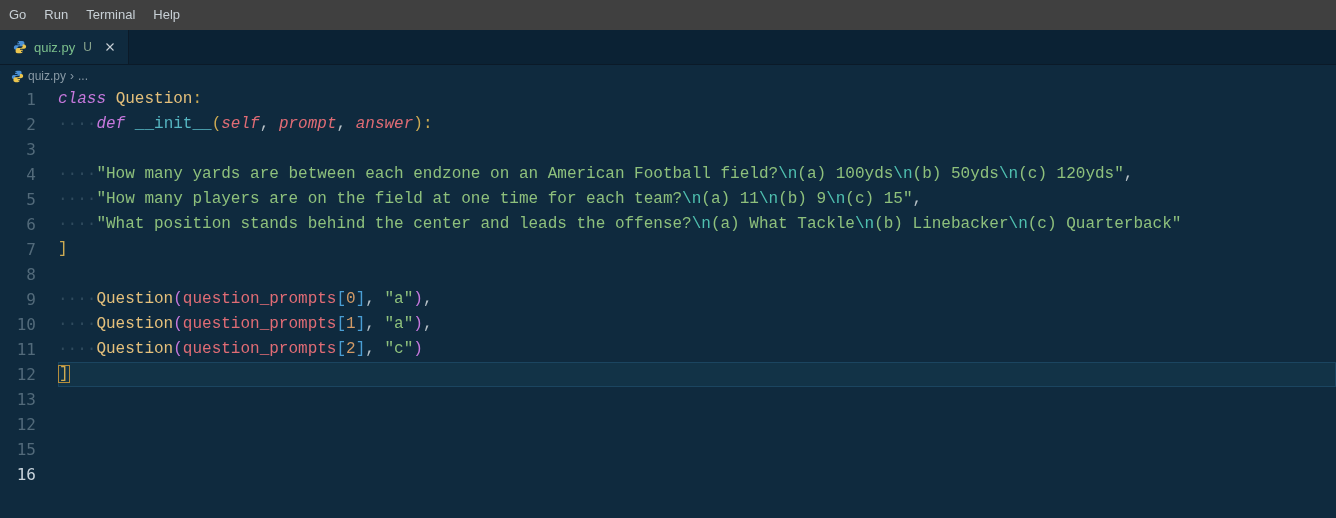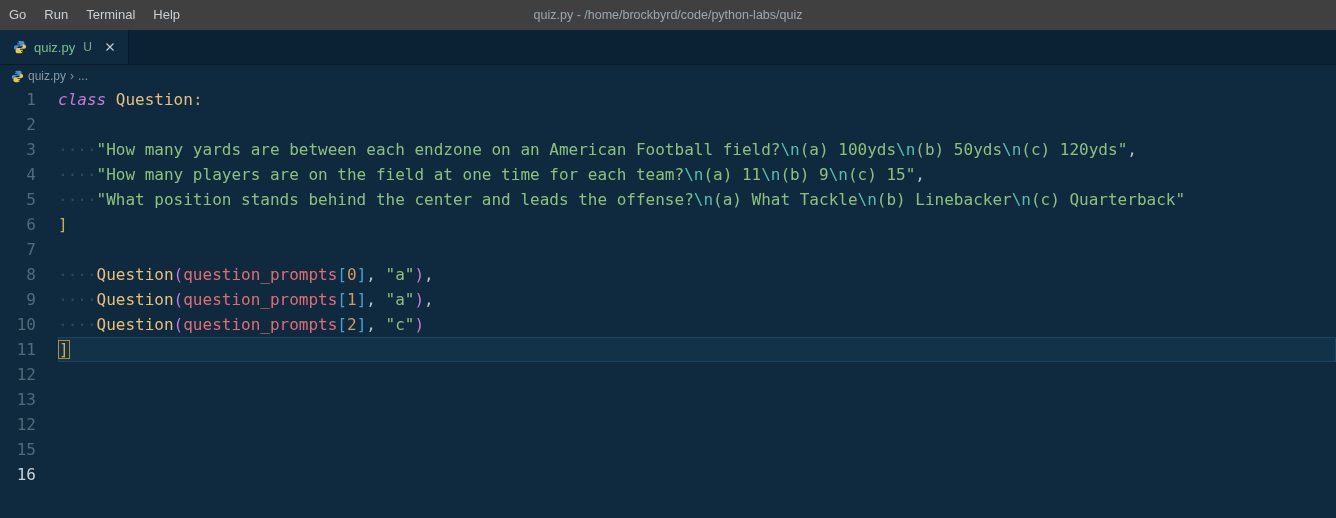--- a/index.html
+++ b/index.html
@@ -77,21 +77,21 @@
   }
   .gutter {
     width: 58px;
     text-align: right;
     color:#526a7a;
     padding-right: 22px;
     user-select:none;
   }
   .gutter div { height:25px; }
   .gutter .cur { color:#c9d4dc;padding-left:12px; }
-  .code { flex:1; position:relative; }
+  .code { flex:1; position:relative;font-family:Liberation Mono, monospace; }
   .line { height:25px; white-space:pre; color:#c8d7df; }
   .line.cur { background:#123347; box-shadow: inset 0 0 0 1px #1b4560; }
   .line .ws { color:#2f4a5d; }
   .tk-kw { color:#c678dd; font-style:italic; }
   .tk-cls { color:#e5c07b; }
   .tk-fn { color:#56b6c2; }
   .tk-self { color:#e06c75; font-style:italic; }
   .tk-attr { color:#e06c75; }
   .tk-param { color:#e06c75; font-style:italic; }
   .tk-op { color:#5fb0c4; }
@@ -111,21 +111,20 @@
   }
 </style>
 </head>
 <body>
 
 <div class="menubar">
   <div class="menu-item">Go</div>
   <div class="menu-item">Run</div>
   <div class="menu-item">Terminal</div>
   <div class="menu-item">Help</div>
-  <div class="title">quiz.py - /home/brockbyrd/code/python-labs/quiz</div>
 </div>
 
 <div class="tabbar">
   <div class="tab">
     <span class="tab-icon">
       <svg viewBox="0 0 16 16" width="14" height="14">
           <path fill="#4a8fd4" d="M7.5 1C5 1 5 3 5 3v2h3v1H3.5S1 6 1 8.5 3.5 11 3.5 11H5V9s0-2 2.5-2h3S13 7 13 4.5V3s0-2-2.5-2H7.5zM6 2.2a.8.8 0 110 1.6.8.8 0 010-1.6z"></path>
           <path fill="#ebc54e" d="M8.5 15C11 15 11 13 11 13v-2H8v-1h4.5S15 10 15 7.5 12.5 5 12.5 5H11v2s0 2-2.5 2h-3S3 9 3 11.5V13s0 2 2.5 2H8.5zM10 13.8a.8.8 0 110-1.6.8.8 0 010 1.6z"></path>
         </svg>
     </span>
@@ -165,20 +164,21 @@
     <div>10</div>
     <div>11</div>
     <div>12</div>
     <div>13</div>
     <div>12</div>
     <div>15</div>
     <div class="cur">16</div>
   </div>
   <div class="code">
     <div class="line"><span class="tk-kw">class</span> <span class="tk-cls">Question</span><span class="tk-punc">:</span></div>
+    <div class="line"><span class="ws">····</span><span class="tk-kw">def</span> <span class="tk-fn">__init__</span><span class="tk-punc">(</span><span class="tk-self">self</span><span class="tk-comma">,</span> <span class="tk-param">prompt</span><span class="tk-comma">,</span> <span class="tk-param">answer</span><span class="tk-punc">)</span><span class="tk-punc">:</span></div>
     <div class="line"></div>
     <div class="line"><span class="ws">····</span><span class="tk-str">"How many yards are between each endzone on an American Football field?</span><span class="tk-esc">\n</span><span class="tk-str">(a) 100yds</span><span class="tk-esc">\n</span><span class="tk-str">(b) 50yds</span><span class="tk-esc">\n</span><span class="tk-str">(c) 120yds"</span><span class="tk-comma">,</span></div>
     <div class="line"><span class="ws">····</span><span class="tk-str">"How many players are on the field at one time for each team?</span><span class="tk-esc">\n</span><span class="tk-str">(a) 11</span><span class="tk-esc">\n</span><span class="tk-str">(b) 9</span><span class="tk-esc">\n</span><span class="tk-str">(c) 15"</span><span class="tk-comma">,</span></div>
     <div class="line"><span class="ws">····</span><span class="tk-str">"What position stands behind the center and leads the offense?</span><span class="tk-esc">\n</span><span class="tk-str">(a) What Tackle</span><span class="tk-esc">\n</span><span class="tk-str">(b) Linebacker</span><span class="tk-esc">\n</span><span class="tk-str">(c) Quarterback"</span></div>
     <div class="line"><span class="tk-punc">]</span></div>
     <div class="line"></div>
     <div class="line"><span class="ws">····</span><span class="tk-call">Question</span><span class="tk-punc2">(</span><span class="tk-var">question_prompts</span><span class="tk-punc3">[</span><span class="tk-num">0</span><span class="tk-punc3">]</span><span class="tk-comma">,</span> <span class="tk-str">"a"</span><span class="tk-punc2">)</span><span class="tk-comma">,</span></div>
     <div class="line"><span class="ws">····</span><span class="tk-call">Question</span><span class="tk-punc2">(</span><span class="tk-var">question_prompts</span><span class="tk-punc3">[</span><span class="tk-num">1</span><span class="tk-punc3">]</span><span class="tk-comma">,</span> <span class="tk-str">"a"</span><span class="tk-punc2">)</span><span class="tk-comma">,</span></div>
     <div class="line"><span class="ws">····</span><span class="tk-call">Question</span><span class="tk-punc2">(</span><span class="tk-var">question_prompts</span><span class="tk-punc3">[</span><span class="tk-num">2</span><span class="tk-punc3">]</span><span class="tk-comma">,</span> <span class="tk-str">"c"</span><span class="tk-punc2">)</span></div>
     <div class="line cur"><span class="tk-punc boxed">]</span></div>

